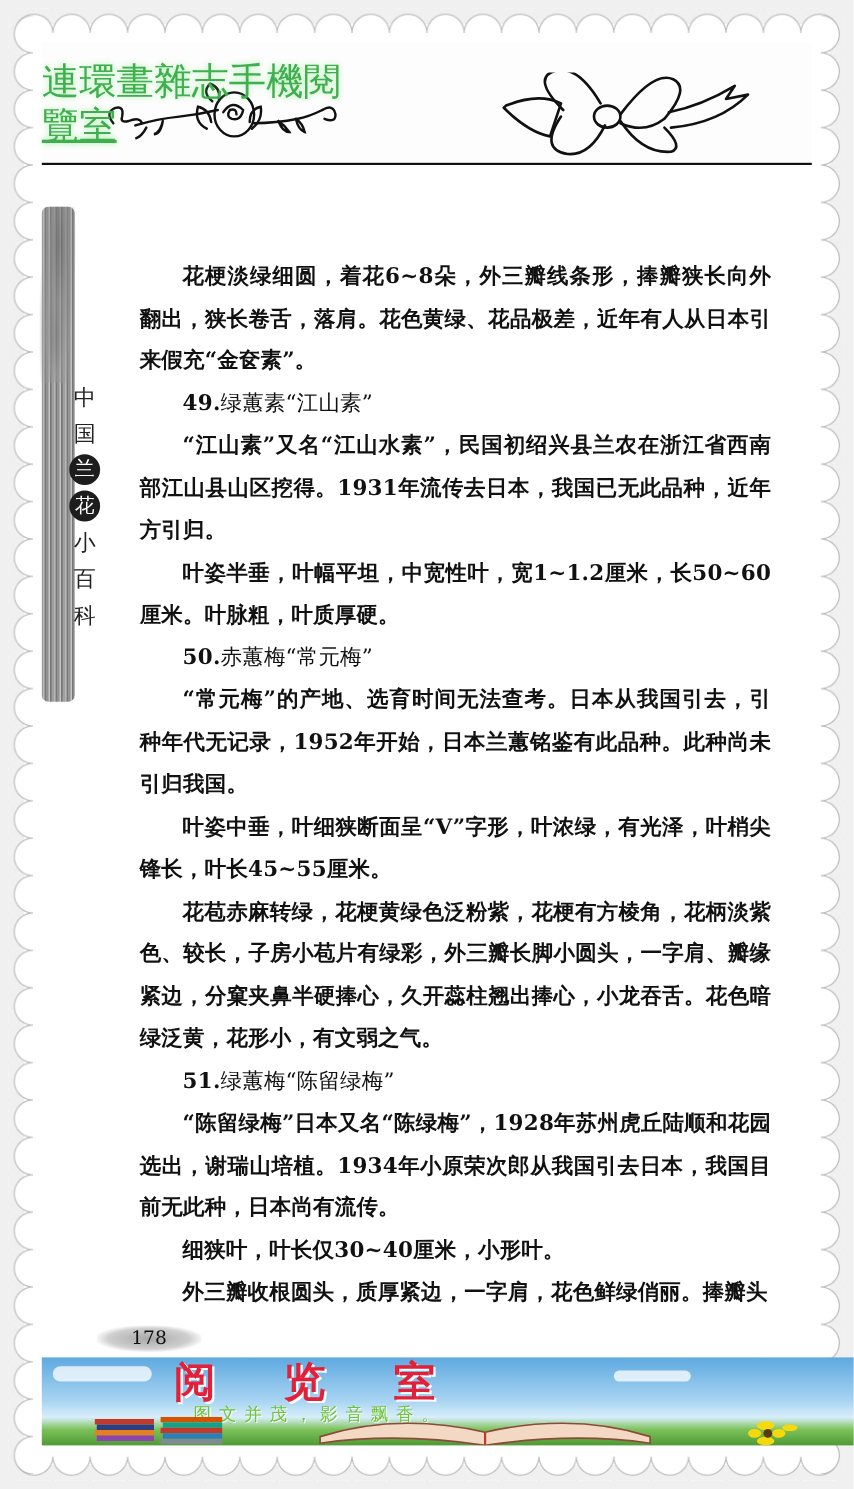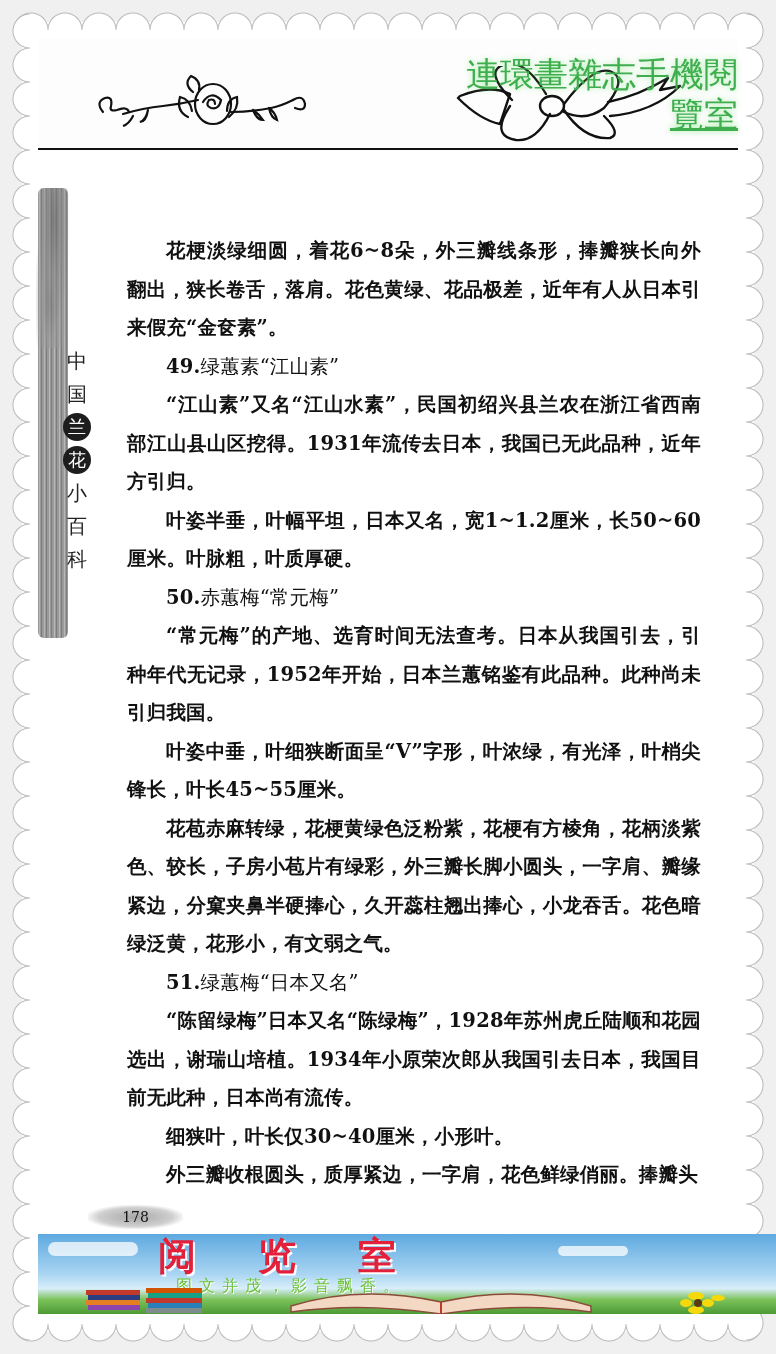--- a/index.html
+++ b/index.html
@@ -29,21 +29,21 @@
   }
   .scallop-left { left: 8px; background-image: radial-gradient(circle at 22px 17px, #ffffff 16px, #b8b8b8 17px, transparent 18px); }
   .scallop-right { right: 8px; background-image: radial-gradient(circle at 0px 17px, #ffffff 16px, #b8b8b8 17px, transparent 18px); }
 
   .header {
     position: absolute; left: 38px; top: 38px; width: 700px; height: 110px;
     background: #fdfdfd;
   }
   .header-rule { position: absolute; left: 38px; top: 148px; width: 700px; height: 2px; background: #111; }
   .header-title {
-    position: absolute; left: 0; top: 16px; width: 700px; text-align: right;
+    position: absolute; left: 0; top: 16px; width: 700px; text-align: left;
     font-family: "DejaVu Sans", sans-serif; color: #3fae4f; font-size: 34px; line-height: 40px;
     text-shadow: 0 0 6px rgba(120,230,120,0.6);
   }
   .header-title .line2 { display: block; margin-left: 0; text-decoration: underline; }
   .doodle-vine { position: absolute; left: 55px; top: 34px; }
   .doodle-bow { position: absolute; left: 402px; top: 28px; }
 
   .side-strip {
     position: absolute; left: 38px; top: 188px; width: 30px; height: 450px;
     background: repeating-linear-gradient(90deg, #777 0px, #bbb 2px, #555 3px, #999 5px);
@@ -73,21 +73,21 @@
     font-size: 19.5px; line-height: 38.5px; color: #111; font-weight: bold;
     letter-spacing: 0.2px;
   }
   .content p { margin: 0; text-indent: 2em; text-align: justify; }
   .content p.heading { font-weight: normal; }
   .content p.heading .num { font-weight: bold; }
 
   .page-number {
     position: absolute; left: 88px; top: 1205px; width: 95px; height: 24px;
     background: radial-gradient(ellipse at center, #a8a8a8 0%, #cfcfcf 55%, transparent 75%);
-    text-align: center; font-size: 14px; line-height: 24px; color: #111;
+    text-align: center; font-size: 17px; line-height: 24px; color: #111;
     font-family: "DejaVu Serif", serif;
   }
 
   .banner {
     position: absolute; left: 38px; top: 1234px; width: 700px; height: 80px;
     background: linear-gradient(180deg, #5ea9e0 0%, #a9d5f2 50%, #d8eefa 68%, #7cc25a 82%, #4e9a35 100%);
     overflow: hidden;
     padding-left: 40px;
   }
   .banner-title {
@@ -161,26 +161,26 @@
   <span class="circ">花</span>
   <span>小</span>
   <span>百</span>
   <span>科</span>
 </div>
 
 <div class="content">
   <p>花梗淡绿细圆，着花6~8朵，外三瓣线条形，捧瓣狭长向外翻出，狭长卷舌，落肩。花色黄绿、花品极差，近年有人从日本引来假充“金奁素”。</p>
   <p class="heading"><span class="num">49.</span><span>绿蕙素“江山素”</span></p>
   <p>“江山素”又名“江山水素”，民国初绍兴县兰农在浙江省西南部江山县山区挖得。1931年流传去日本，我国已无此品种，近年方引归。</p>
-  <p>叶姿半垂，叶幅平坦，日本又名，宽1~1.2厘米，长50~60厘米。叶脉粗，叶质厚硬。</p>
+  <p>叶姿半垂，叶幅平坦，中宽性叶，宽1~1.2厘米，长50~60厘米。叶脉粗，叶质厚硬。</p>
   <p class="heading"><span class="num">50.</span><span>赤蕙梅“常元梅”</span></p>
   <p>“常元梅”的产地、选育时间无法查考。日本从我国引去，引种年代无记录，1952年开始，日本兰蕙铭鉴有此品种。此种尚未引归我国。</p>
   <p>叶姿中垂，叶细狭断面呈“V”字形，叶浓绿，有光泽，叶梢尖锋长，叶长45~55厘米。</p>
   <p>花苞赤麻转绿，花梗黄绿色泛粉紫，花梗有方棱角，花柄淡紫色、较长，子房小苞片有绿彩，外三瓣长脚小圆头，一字肩、瓣缘紧边，分窠夹鼻半硬捧心，久开蕊柱翘出捧心，小龙吞舌。花色暗绿泛黄，花形小，有文弱之气。</p>
-  <p class="heading"><span class="num">51.</span><span>绿蕙梅“日本又名”</span></p>
+  <p class="heading"><span class="num">51.</span><span>绿蕙梅“陈留绿梅”</span></p>
   <p>“陈留绿梅”日本又名“陈绿梅”，1928年苏州虎丘陆顺和花园选出，谢瑞山培植。1934年小原荣次郎从我国引去日本，我国目前无此种，日本尚有流传。</p>
   <p>细狭叶，叶长仅30~40厘米，小形叶。</p>
   <p>外三瓣收根圆头，质厚紧边，一字肩，花色鲜绿俏丽。捧瓣头</p>
 </div>
 
 <div class="page-number">178</div>
 
 <div class="banner">
   <div class="cloud" style="left:10px;top:8px;width:90px;height:14px;"></div>
   <div class="cloud" style="left:520px;top:12px;width:70px;height:10px;"></div>

